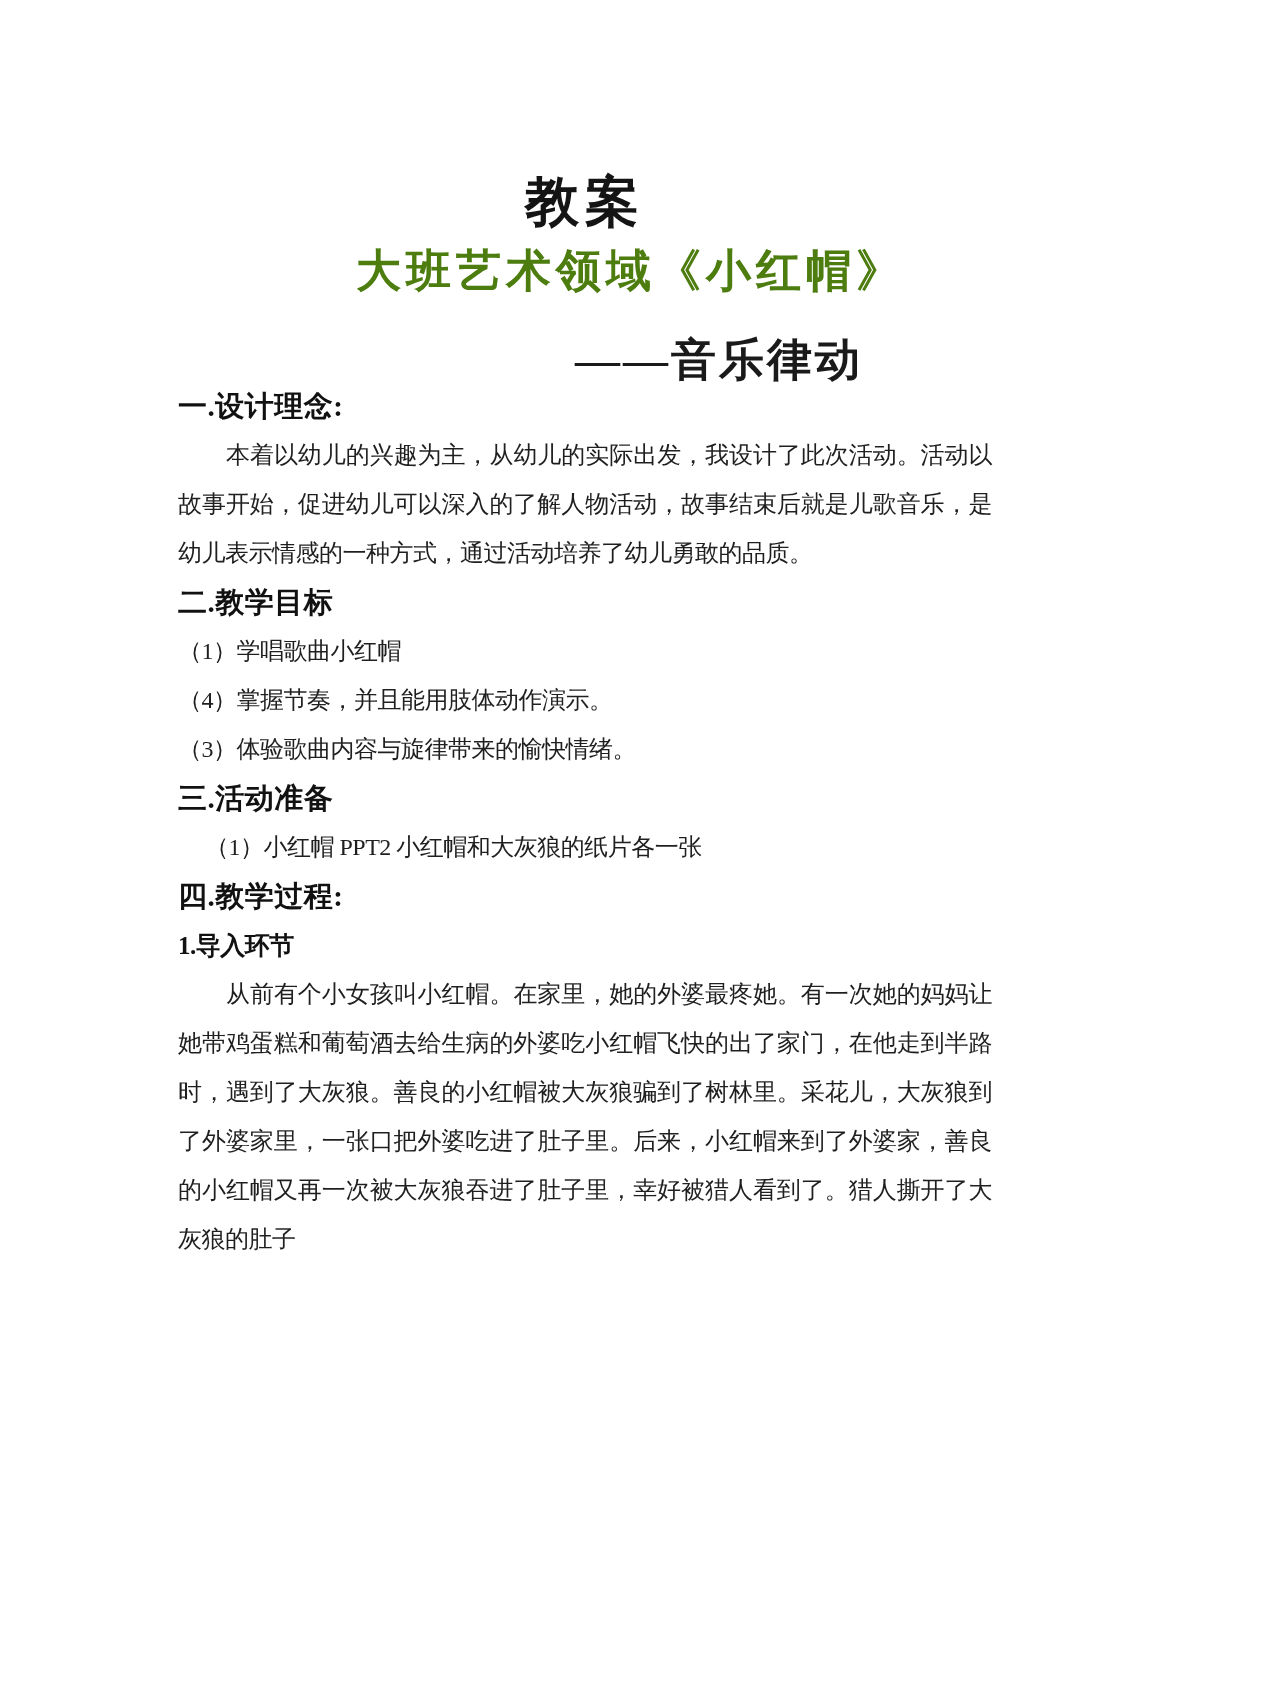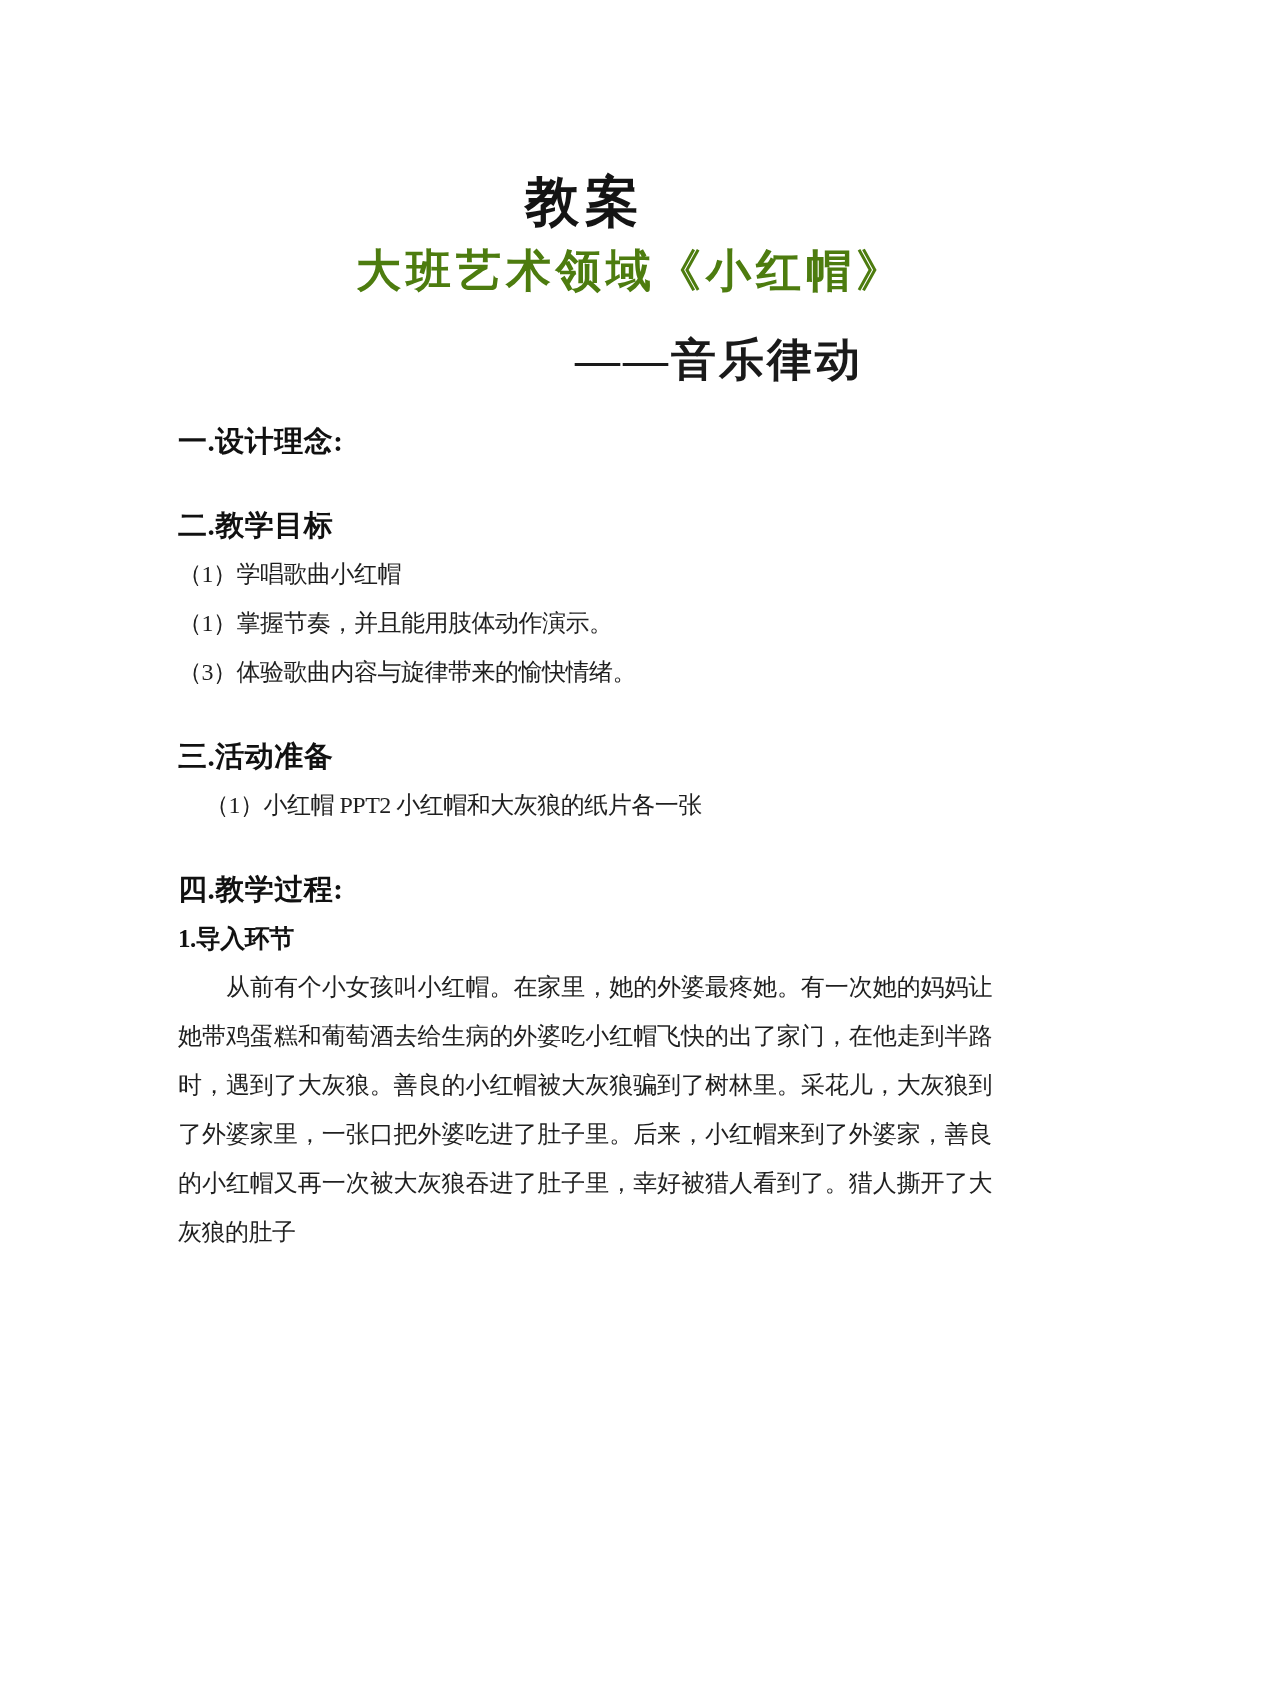--- a/index.html
+++ b/index.html
@@ -71,21 +71,20 @@
   .content > * {
     margin: 0;
     padding: 0;
   }
   .sec-heading {
     font-size: 29px;
     font-weight: 700;
     letter-spacing: 0.5px;
     color: #111111;
     line-height: 49px;
-    margin-top: 35px;
   }
   .sub-heading {
     font-size: 25px;
     font-weight: 700;
     color: #111111;
     line-height: 49px;
   }
   .para {
     text-align: justify;
     text-indent: 2em;
@@ -103,24 +102,25 @@
 <div class="page">
   <div class="column">
 
     <h1 class="doc-title">教案</h1>
     <h2 class="doc-subtitle">大班艺术领域《小红帽》</h2>
     <div class="doc-subtitle2">——音乐律动</div>
 
     <div class="content">
 
       <div class="sec-heading">一.设计理念:</div>
+      <p class="para">本着以幼儿的兴趣为主，从幼儿的实际出发，我设计了此次活动。活动以故事开始，促进幼儿可以深入的了解人物活动，故事结束后就是儿歌音乐，是幼儿表示情感的一种方式，通过活动培养了幼儿勇敢的品质。</p>
 
       <div class="sec-heading">二.教学目标</div>
       <div class="item">（1）学唱歌曲小红帽</div>
-      <div class="item">（1）掌握节奏，并且能用肢体动作演示。</div>
+      <div class="item">（4）掌握节奏，并且能用肢体动作演示。</div>
       <div class="item">（3）体验歌曲内容与旋律带来的愉快情绪。</div>
 
       <div class="sec-heading">三.活动准备</div>
       <div class="item indented">（1）小红帽 PPT2 小红帽和大灰狼的纸片各一张</div>
 
       <div class="sec-heading">四.教学过程:</div>
 
       <div class="sub-heading">1.导入环节</div>
 
       <p class="para">从前有个小女孩叫小红帽。在家里，她的外婆最疼她。有一次她的妈妈让她带鸡蛋糕和葡萄酒去给生病的外婆吃小红帽飞快的出了家门，在他走到半路时，遇到了大灰狼。善良的小红帽被大灰狼骗到了树林里。采花儿，大灰狼到了外婆家里，一张口把外婆吃进了肚子里。后来，小红帽来到了外婆家，善良的小红帽又再一次被大灰狼吞进了肚子里，幸好被猎人看到了。猎人撕开了大灰狼的肚子</p>

